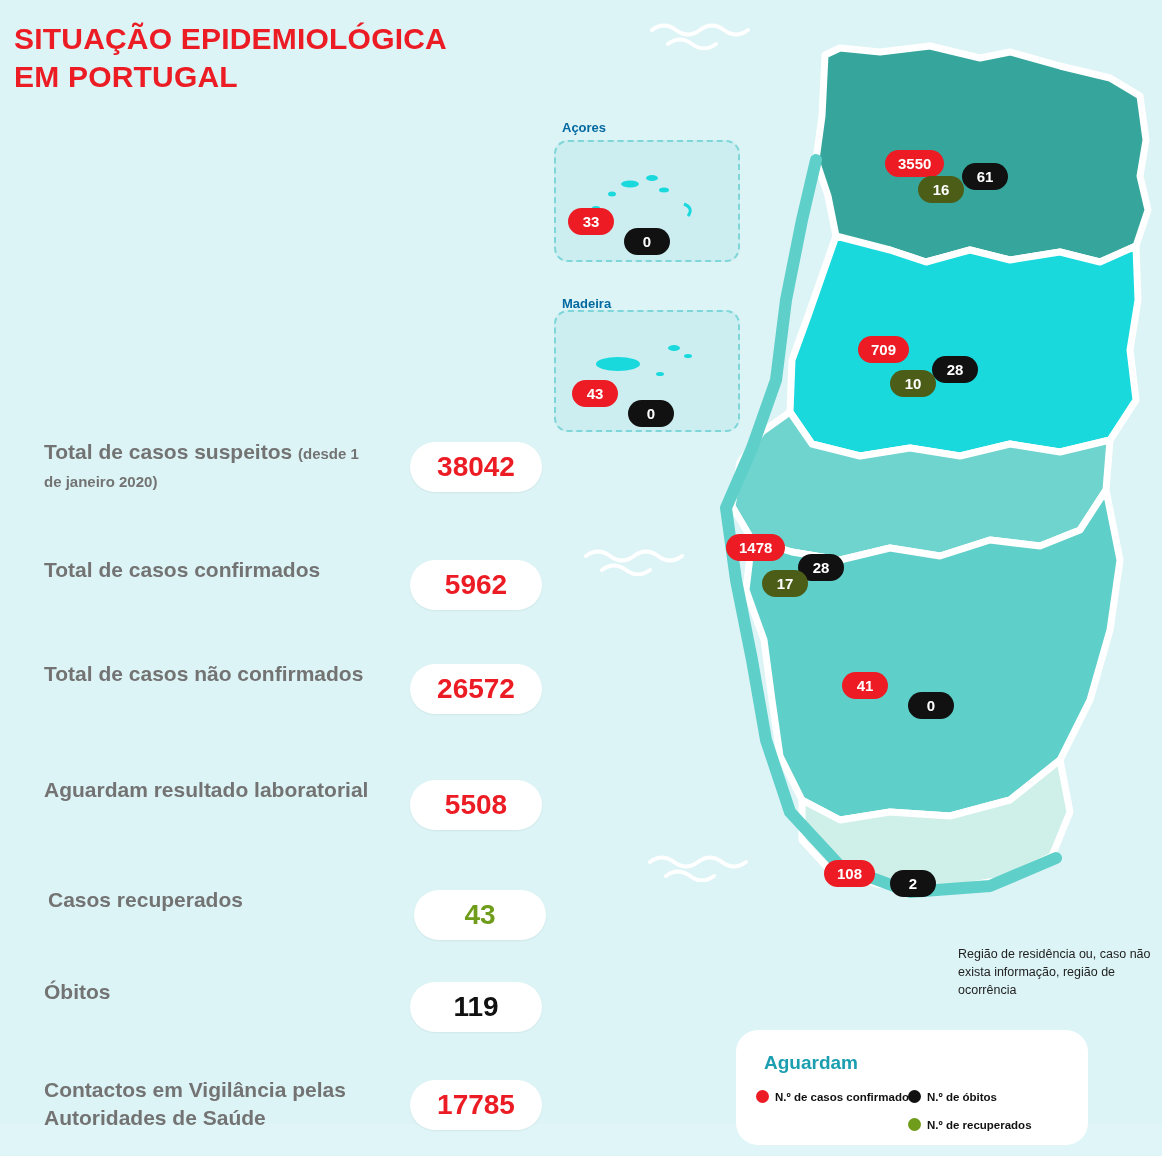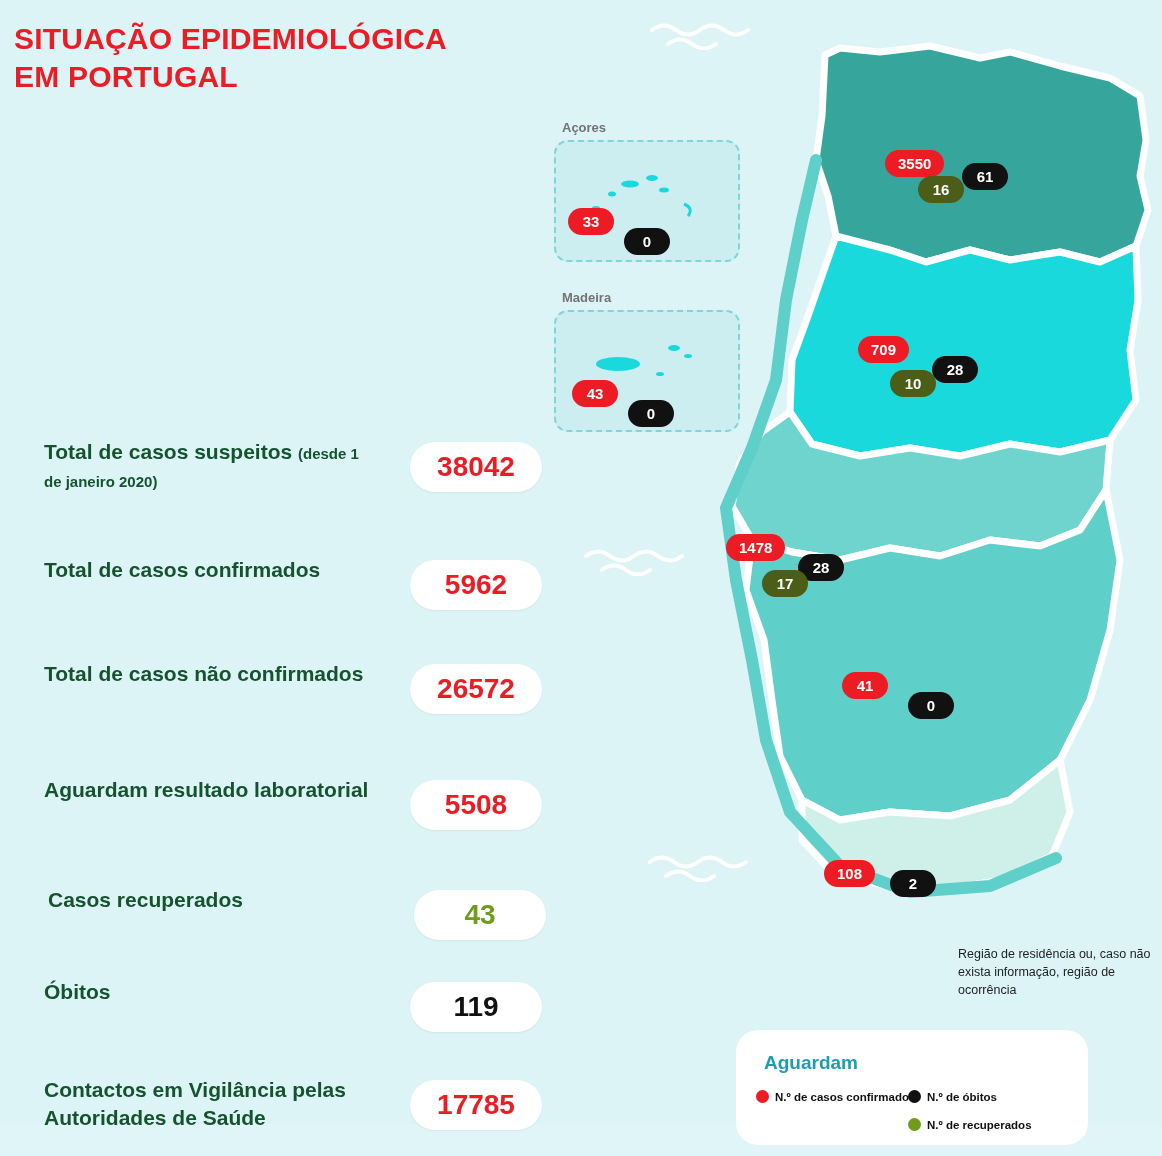--- a/index.html
+++ b/index.html
@@ -45,21 +45,21 @@
     position: relative;
     height: 104px;
   }
   .stat-label {
     position: absolute;
     left: 44px;
     top: 14px;
     width: 330px;
     font-size: 21px;
     font-weight: bold;
-    color: #14532d;
+    color: #737373;
     line-height: 1.32;
   }
   .stat-label .sub {
     font-weight: bold;
     font-size: 15px;
   }
   .pill {
     position: absolute;
     left: 410px;
     top: 18px;
@@ -108,24 +108,24 @@
     border: 2px dashed #7ed6d8;
     border-radius: 14px;
     background: #cdeef1;
   }
   #acores-box  { left: 14px; top: 140px; width: 182px; height: 118px; }
   #madeira-box { left: 14px; top: 310px; width: 182px; height: 118px; }
   .island-title {
     position: absolute;
     font-size: 13px;
     font-weight: bold;
-    color: #737373;
+    color: #0369a1;
   }
   #acores-title  { left: 22px; top: 120px; }
-  #madeira-title { left: 22px; top: 290px; }
+  #madeira-title { left: 22px; top: 296px; }
 
   
   .badge {
     position: absolute;
     height: 27px;
     border-radius: 14px;
     display: flex;
     align-items: center;
     justify-content: center;
     color: #ffffff;

